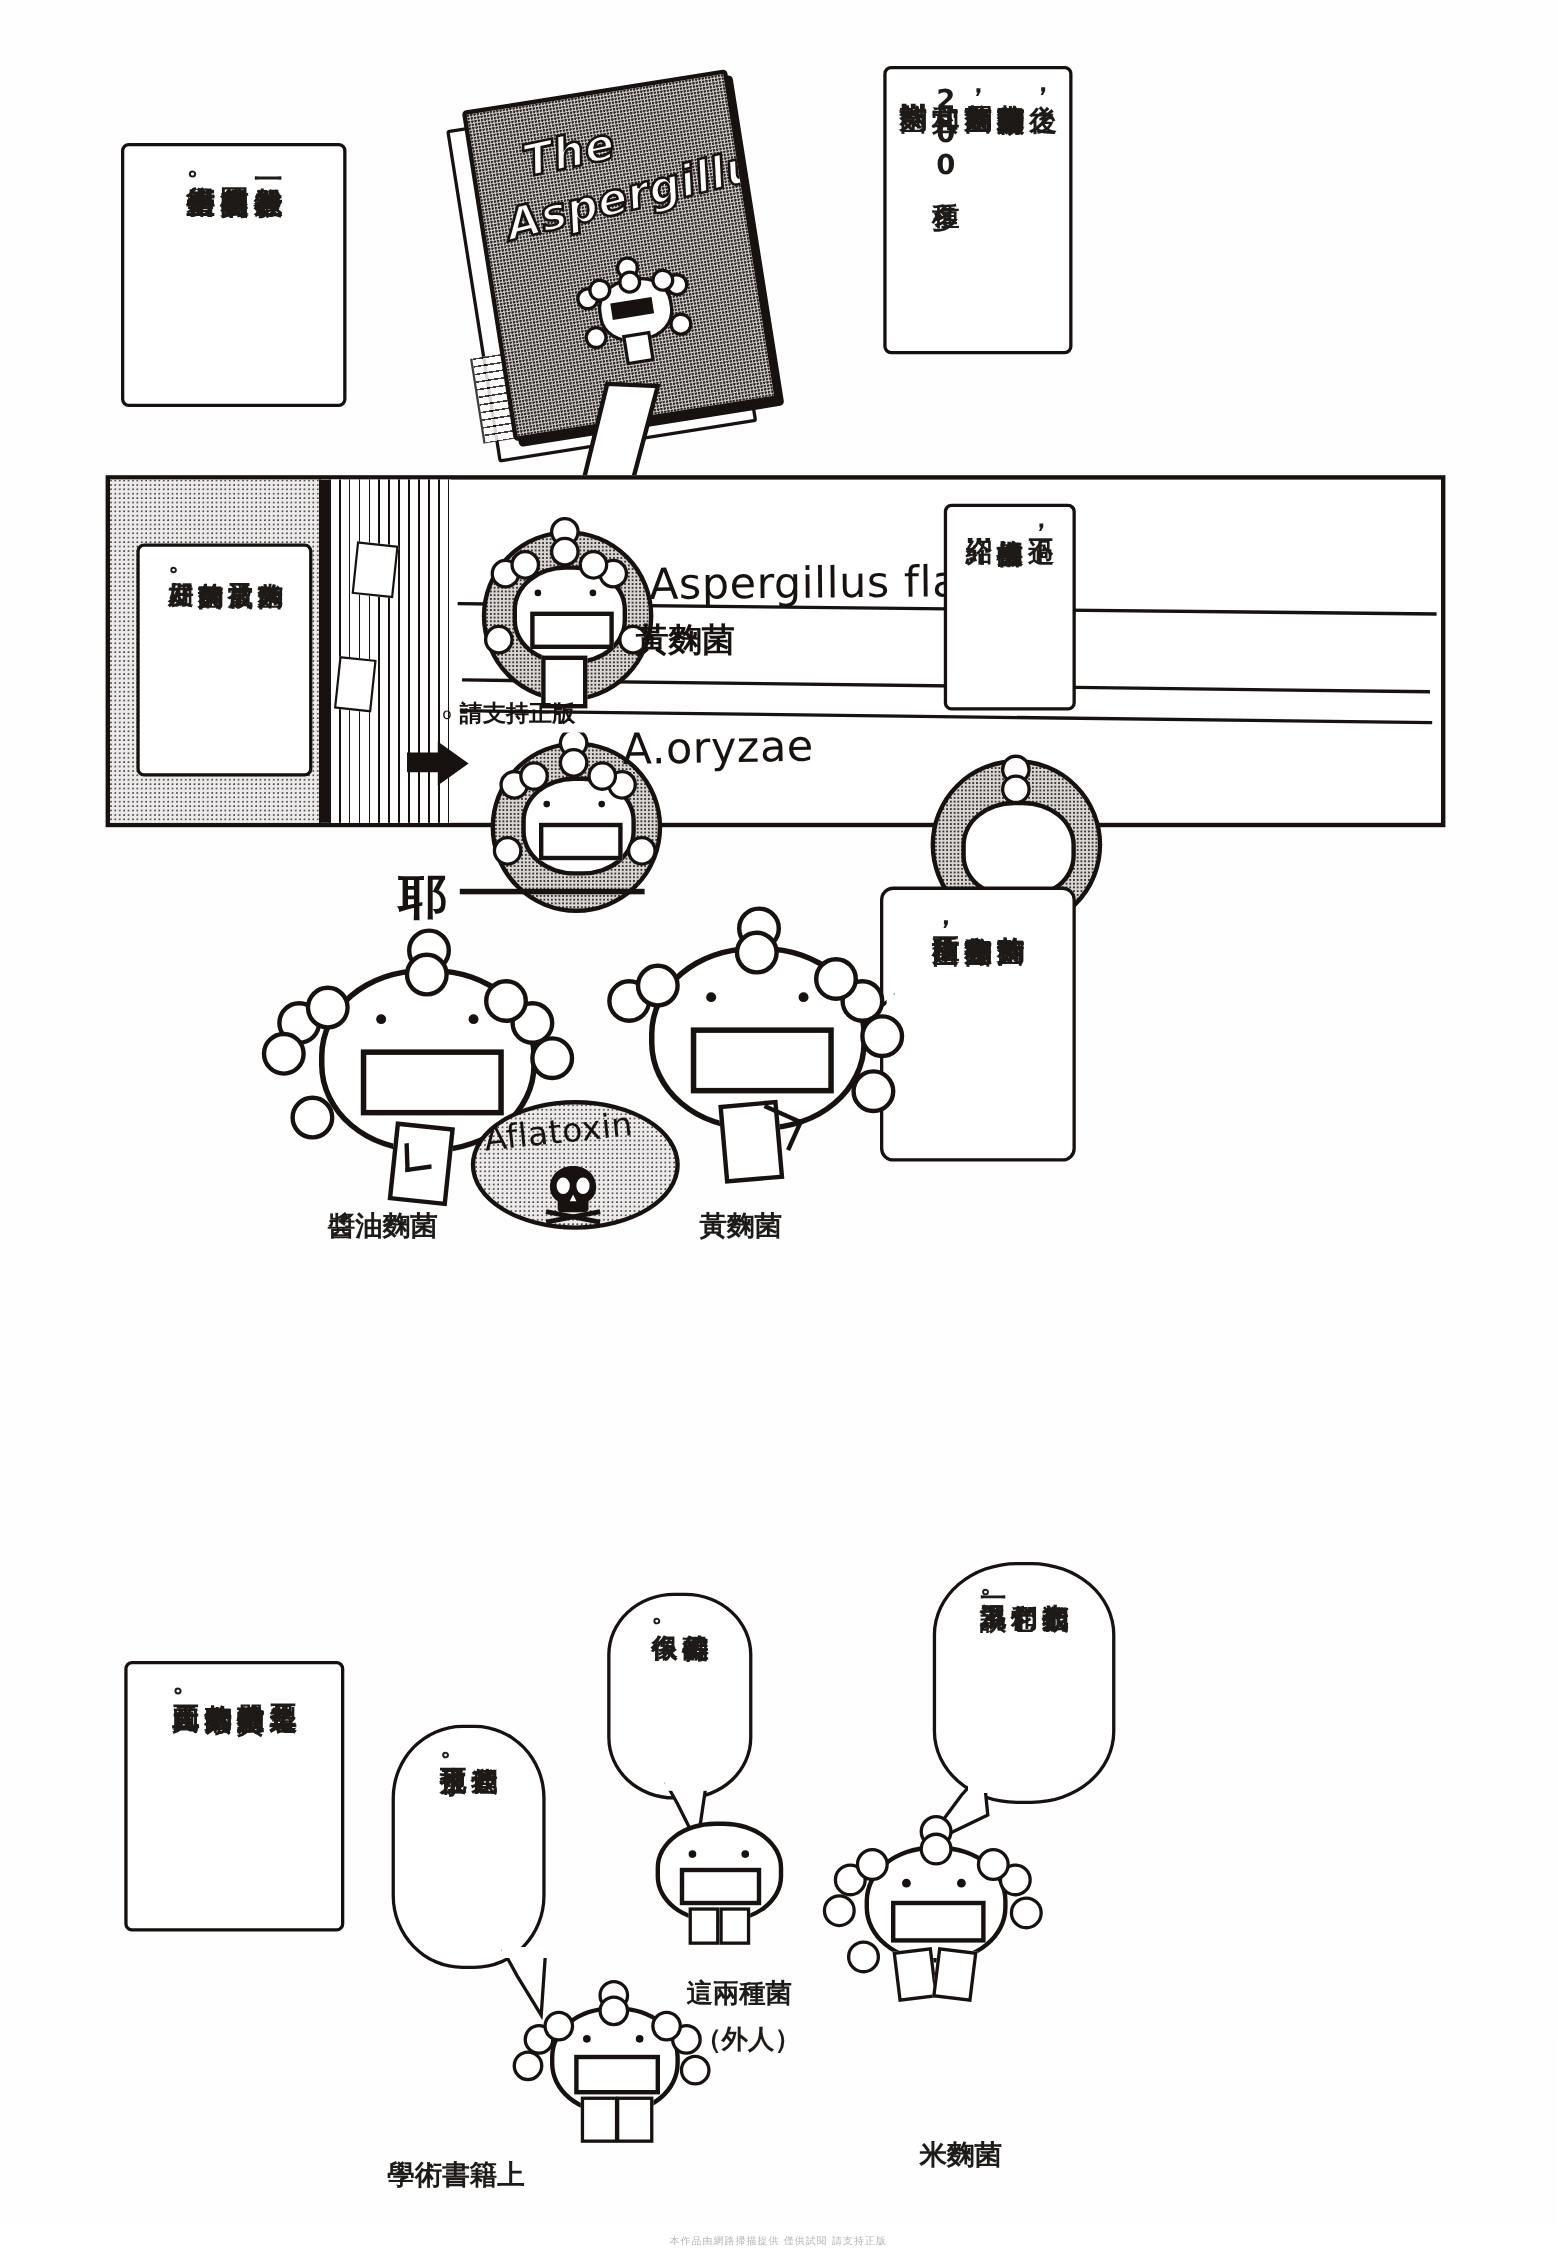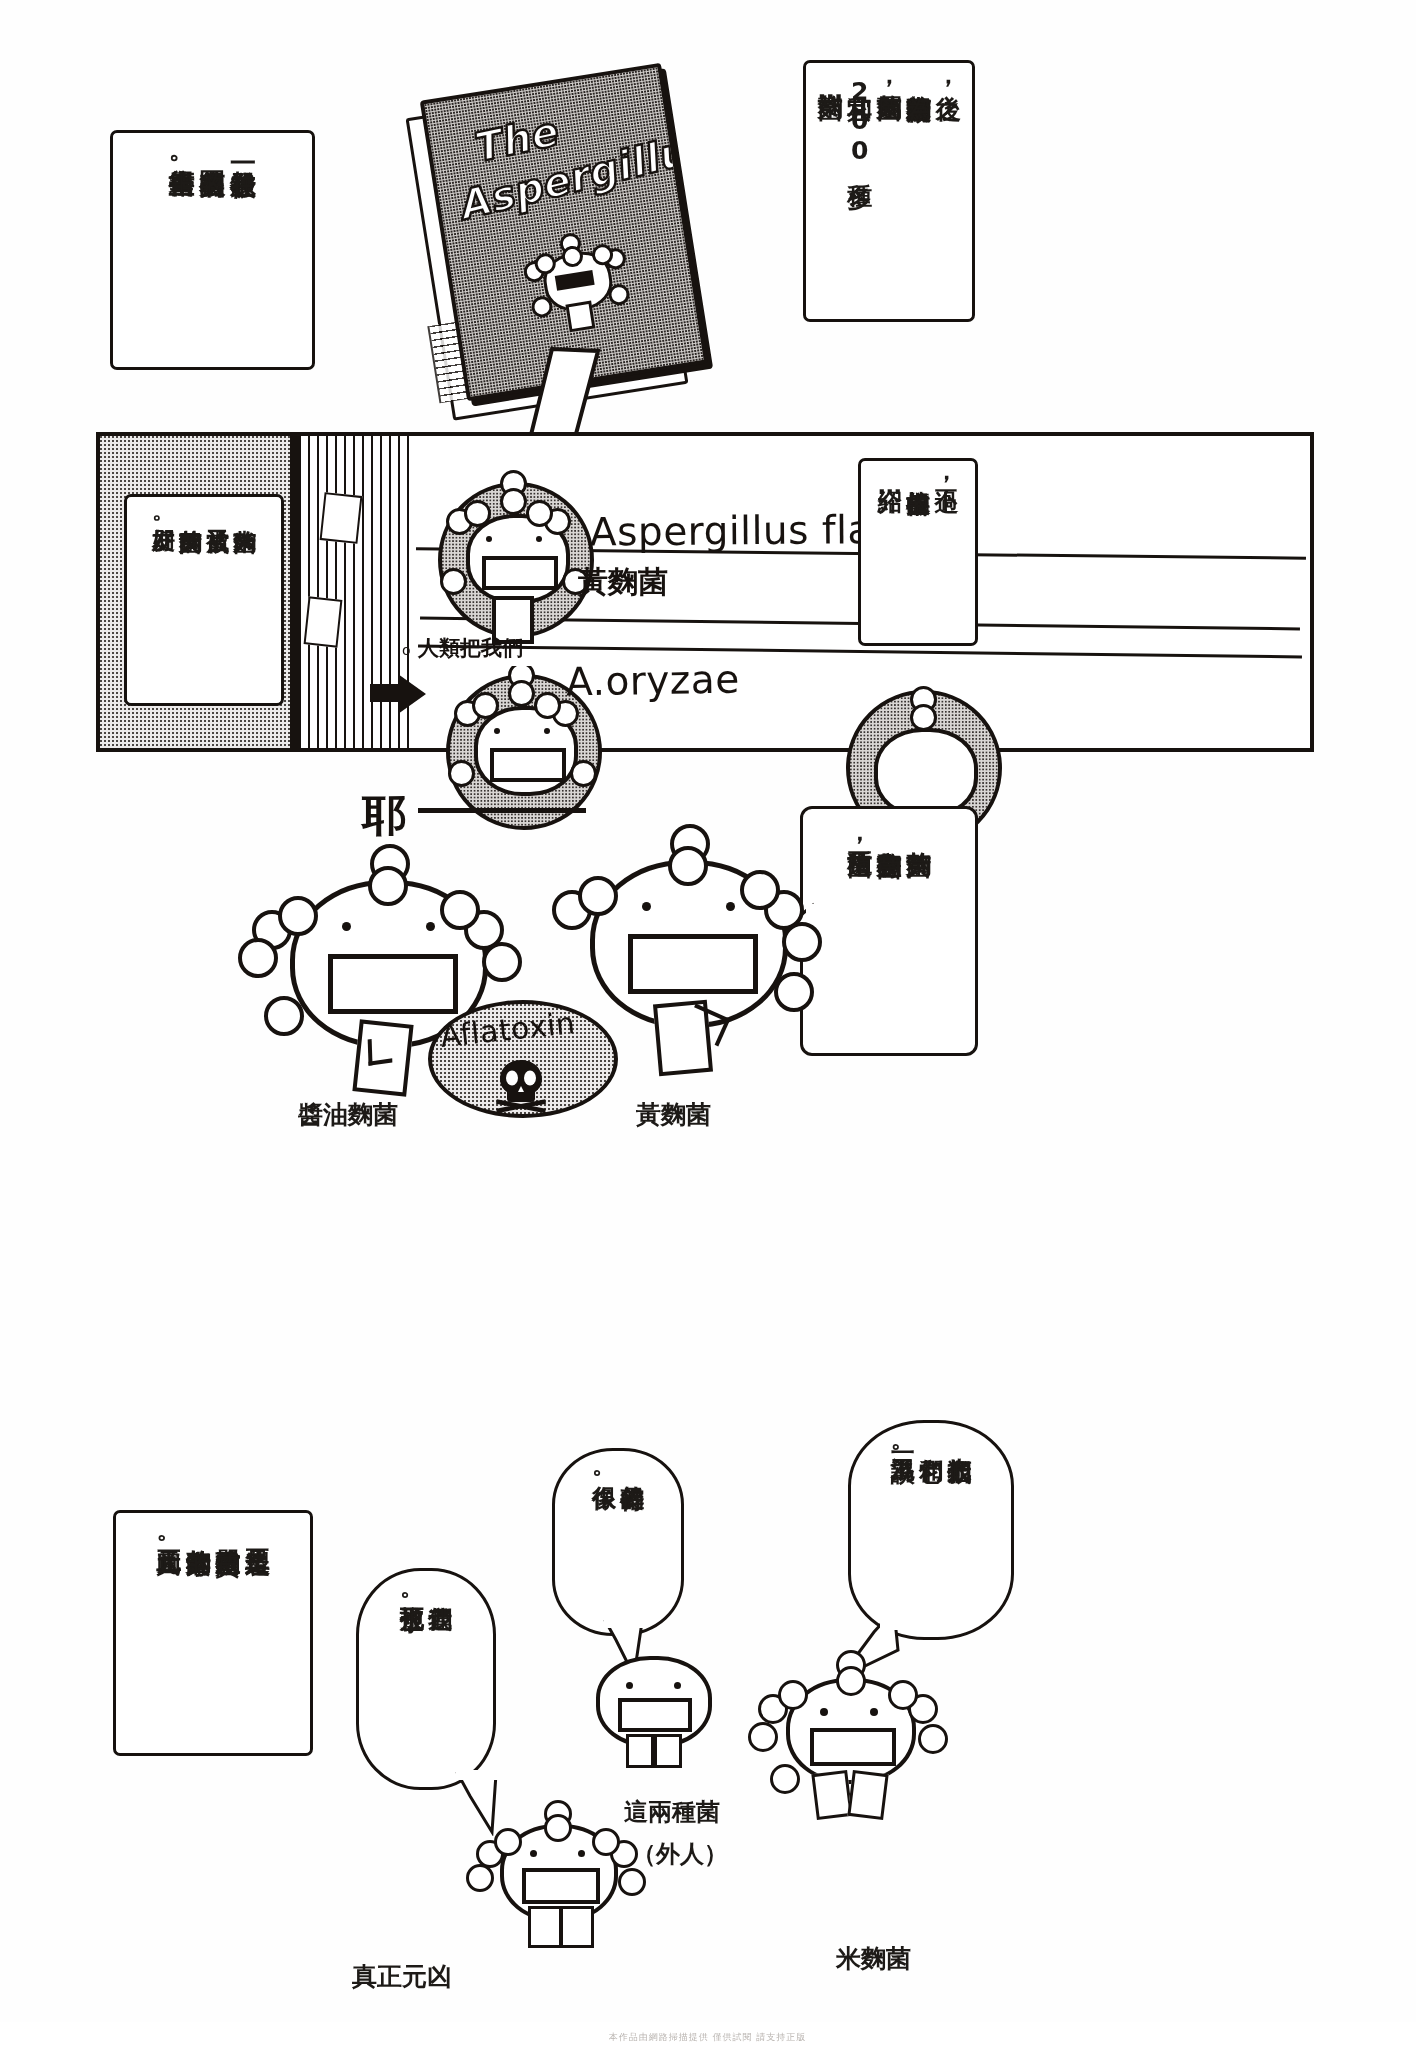--- a/index.html
+++ b/index.html
@@ -205,21 +205,21 @@
       <div style="position:absolute;left:20px;top:94px;width:21px;height:21px;background:#fff;border:3px solid #17120f;border-radius:50%;"></div>
       <div style="position:absolute;left:142px;top:94px;width:21px;height:21px;background:#fff;border:3px solid #17120f;border-radius:50%;"></div>
       <div style="position:absolute;left:72px;top:122px;width:34px;height:40px;background:#fff;border:4px solid #17120f;"></div>
     </div>
 
     <div class="hand-en" style="position:absolute;left:490px;top:72px;font-size:39px;color:#17120f;
                 transform:rotate(-0.5deg);">Aspergillus flavus</div>
     <div style="position:absolute;left:478px;top:126px;font-size:30px;font-weight:600;color:#17120f;">黃麴菌</div>
 
     <div style="position:absolute;left:302px;top:206px;font-size:14px;color:#17120f;">o</div>
-    <div style="position:absolute;left:318px;top:198px;font-size:21px;font-weight:600;color:#17120f;">人類把我們</div>
+    <div style="position:absolute;left:318px;top:198px;font-size:21px;font-weight:600;color:#17120f;">請支持正版</div>
 
     <svg style="position:absolute;left:268px;top:236px;width:62px;height:48px;" viewBox="0 0 62 48">
       <polygon points="2,12 30,12 30,2 58,22 30,42 30,30 2,30" fill="#17120f"></polygon>
     </svg>
 
     <div style="position:absolute;left:328px;top:230px;width:176px;height:164px;overflow:hidden;">
       <div class="tone-mid" style="position:absolute;left:18px;top:8px;width:148px;height:148px;
                   border:4px solid #17120f;border-radius:50%;"></div>
       <div style="position:absolute;left:46px;top:40px;width:96px;height:82px;
                   background:#fff;border:4px solid #17120f;border-radius:48px/40px;"></div>
@@ -371,21 +371,21 @@
     <div style="position:absolute;left:78px;top:4px;width:22px;height:22px;background:#fff;border:3px solid #17120f;border-radius:50%;"></div>
     <div style="position:absolute;left:10px;top:30px;width:22px;height:22px;background:#fff;border:3px solid #17120f;border-radius:50%;"></div>
     <div style="position:absolute;left:28px;top:18px;width:22px;height:22px;background:#fff;border:3px solid #17120f;border-radius:50%;"></div>
     <div style="position:absolute;left:0px;top:54px;width:22px;height:22px;background:#fff;border:3px solid #17120f;border-radius:50%;"></div>
     <div style="position:absolute;left:144px;top:30px;width:22px;height:22px;background:#fff;border:3px solid #17120f;border-radius:50%;"></div>
     <div style="position:absolute;left:126px;top:18px;width:22px;height:22px;background:#fff;border:3px solid #17120f;border-radius:50%;"></div>
     <div style="position:absolute;left:152px;top:58px;width:22px;height:22px;background:#fff;border:3px solid #17120f;border-radius:50%;"></div>
     <div style="position:absolute;left:62px;top:96px;width:28px;height:36px;background:#fff;border:3px solid #17120f;"></div>
     <div style="position:absolute;left:94px;top:96px;width:28px;height:36px;background:#fff;border:3px solid #17120f;"></div>
   </div>
-  <div class="lbl" style="left:352px;top:1960px;font-size:25px;">真正元凶</div>
+  <div class="lbl" style="left:352px;top:1960px;font-size:25px;">學術書籍上</div>
 
   <div style="position:absolute;left:588px;top:1648px;width:128px;height:116px;">
     <div style="position:absolute;left:8px;top:8px;width:108px;height:84px;
                 background:#fff;border:4px solid #17120f;border-radius:54px/42px;"></div>
     <div style="position:absolute;left:38px;top:34px;width:7px;height:7px;background:#17120f;border-radius:50%;"></div>
     <div style="position:absolute;left:86px;top:34px;width:7px;height:7px;background:#17120f;border-radius:50%;"></div>
     <div style="position:absolute;left:30px;top:50px;width:66px;height:26px;background:#fff;border:4px solid #17120f;"></div>
     <div style="position:absolute;left:38px;top:86px;width:22px;height:28px;background:#fff;border:3px solid #17120f;"></div>
     <div style="position:absolute;left:66px;top:86px;width:22px;height:28px;background:#fff;border:3px solid #17120f;"></div>
   </div>

